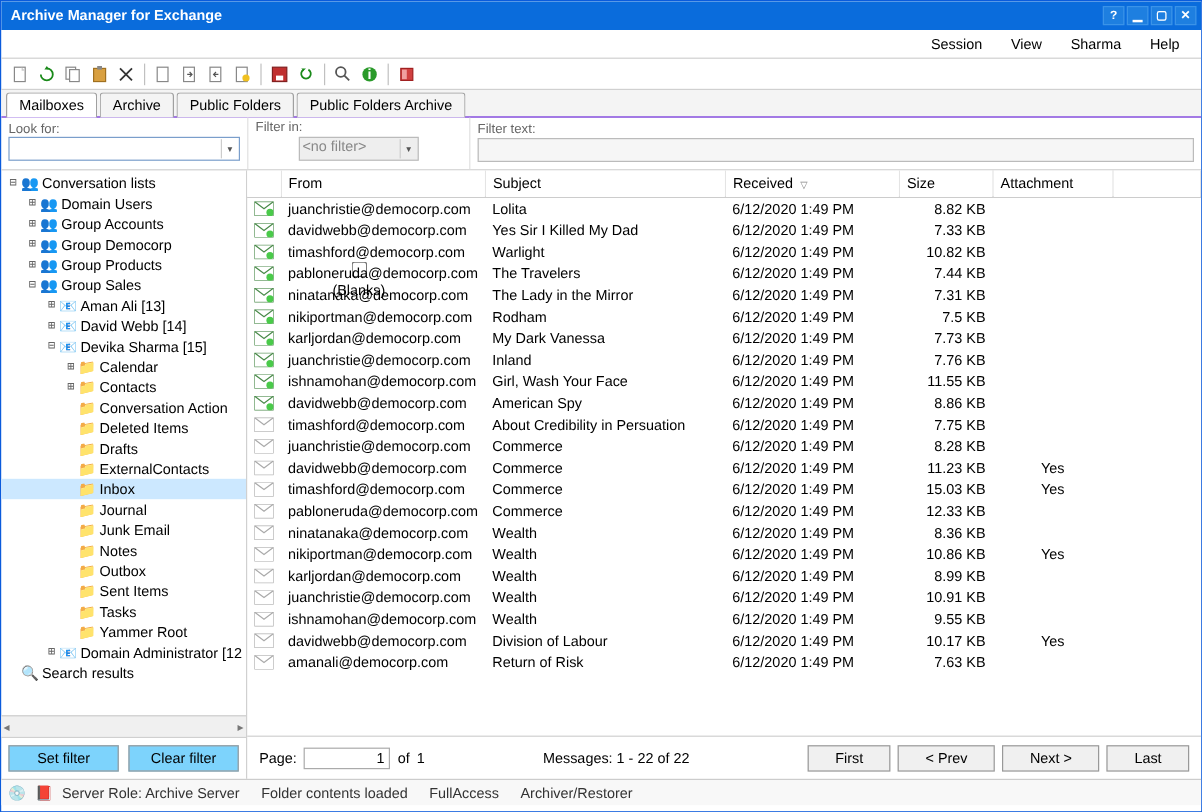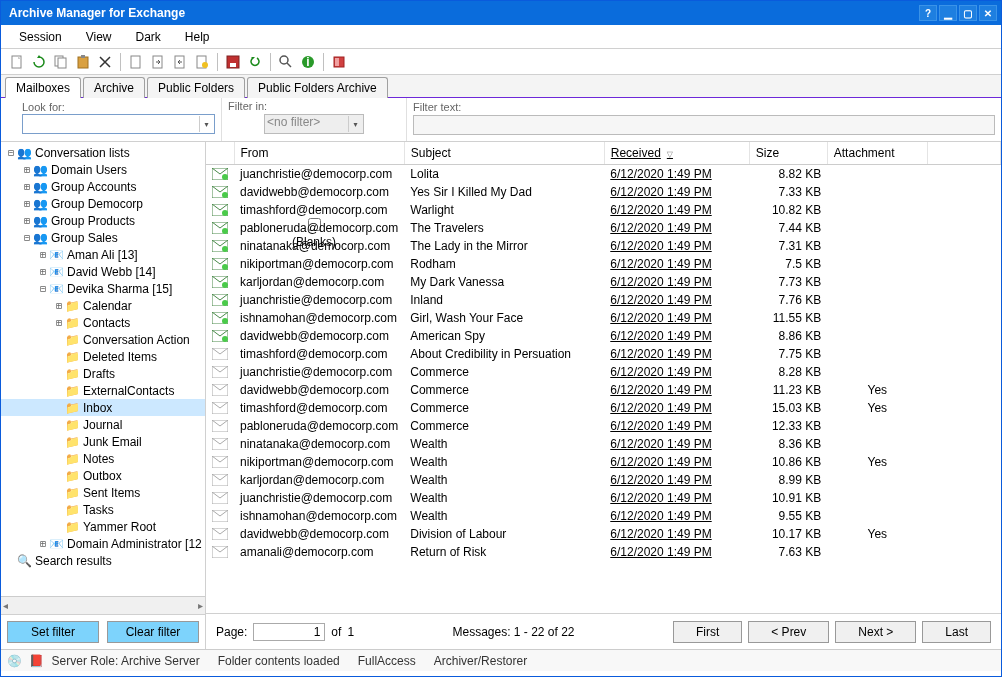--- a/index.html
+++ b/index.html
@@ -1,28 +1,28 @@
 <!DOCTYPE html>
 <html><head>
 <meta charset="utf-8">
 <style>
 * { box-sizing: border-box; margin: 0; padding: 0; font-family: "Segoe UI", Tahoma, sans-serif; font-size: 12px; }
 body { background: #fff; width: 1002px; height: 677px; overflow: hidden; border: 1px solid #0a5bdc; }
 .titlebar { background: #0a6cdc; color: #fff; height: 24px; display: flex; align-items: center; padding: 0 4px 0 8px; font-weight: bold; }
 .titlebar .spacer { flex: 1; }
 .titlebar .win-btn { width: 18px; height: 16px; background: #1e7fe0; border: 1px solid #3a93e8; margin-left: 2px; display:flex; align-items:center; justify-content:center; color:#fff; font-size:10px; cursor:pointer;}
-.menubar { height: 24px; display: flex; align-items: center; padding: 2px 8px; gap: 4px; border-bottom: 1px solid #d0d0d0; }
+.menubar { height: 24px; display: flex; align-items: center; padding: 2px 8px; gap: 4px; border-bottom: 1px solid #d0d0d0; justify-content: flex-end; }
 .menuitem { padding: 2px 10px; cursor: pointer; }
 .toolbar { height: 26px; display: flex; align-items: center; padding: 2px 6px; gap: 2px; border-bottom: 1px solid #d0d0d0; }
 .tb-btn { width: 20px; height: 20px; display: flex; align-items:center; justify-content:center; cursor:pointer; border:1px solid transparent; }
 .tb-sep { width:1px; height:18px; background:#c0c0c0; margin:0 3px; }
 .tabs { height: 23px; display:flex; align-items:flex-end; padding-left:4px; border-bottom:1px solid #6d28d9; background:#f4f4f4;}
 .tab { padding:3px 10px; border:1px solid #a0a0a0; border-bottom:none; background:#f4f4f4; margin-right:2px; cursor:pointer; border-top-left-radius:3px; border-top-right-radius:3px; position:relative; top:1px;}
 .tab.active { background:#fff; }
-.filterrow { height:44px; display:flex; border-bottom:1px solid #d0d0d0;padding-left:15px; }
+.filterrow { height:44px; display:flex; border-bottom:1px solid #d0d0d0; }
 .filterrow .col1 { width:205px; padding:2px 6px; }
 .filterrow .col2 { width:185px; padding:2px 6px; border-left:1px solid #e0e0e0; display:flex; flex-direction:column;}
 .filterrow .col3 { flex:1; padding:2px 6px; border-left:1px solid #e0e0e0;}
 .filterrow label { color:#666; font-size:11px; }
 .lookfor-input { width:100%; height:20px; border:1px solid #7a9ecb; padding:0 16px 0 2px; }
 .dropdown-wrap{position:relative;}
 .dropdown-arrow{position:absolute; right:2px; top:2px; width:14px; height:16px; display:flex; align-items:center; justify-content:center; border-left:1px solid #ccc; font-size:8px; color:#555;}
 .filterin-sel { width:100px; height:20px; border:1px solid #bbb; background:#eee; color:#888; padding:0 2px;}
 .filtertext-input { width:100%; height:20px; border:1px solid #bbb; background:#f6f6f6; margin-top:1px;}
 .blanks-row{display:flex; align-items:center; gap:4px; margin-top:2px;flex-direction:column;}
@@ -38,21 +38,21 @@
 .leftbtns { padding:6px; display:flex; gap:8px; border-top:1px solid #d0d0d0;}
 .leftbtns button { flex:1; height:22px; border:1px solid #999; background:#7dd3fc; cursor:pointer;}
 .rightpanel { flex:1; display:flex; flex-direction:column;}
 .grid { flex:1; overflow:auto; }
 .grid table { width:100%; border-collapse:collapse; }
 .grid th { text-align:left; font-weight:normal; padding:4px 6px; border-bottom:1px solid #ccc; border-right:1px solid #e4e4e4; background:#fff; position:sticky; top:0;}
 .grid td { padding:2px 6px; height:17px; white-space:nowrap;}
 .col-icon{width:22px; text-align:center;}
 .col-from{width:150px;margin-left:48px;}
 .col-subject{width:200px;margin-top:44px;}
-.col-received{width:145px;text-decoration:underline;}
+.col-received{width:145px;}
 .col-size{width:78px; text-align:right;}
 .col-attach{width:100px; text-align:center;margin-left:21px;}
 .sort-ind{font-size:8px; color:#888; margin-left:6px;}
 .pager { height:36px; border-top:1px solid #d0d0d0; display:flex; align-items:center; padding:0 10px; gap:6px;}
 .pager .spacer{flex:1;}
 .pager input{width:72px; text-align:right; border:1px solid #aaa; height:18px; padding:0 4px;}
 .pager button{height:22px; padding:0 22px; border:1px solid #999; background:#f0f0f0; cursor:pointer;}
 .statusbar { height:22px; border-top:1px solid #ccc; display:flex; align-items:center; padding:0 6px; gap:18px; color:#333; background:#f8f8f8;}
 .statusbar .sb-icon{display:inline-block; margin-right:4px;}
 svg{display:block;}
@@ -65,21 +65,21 @@
   <span class="spacer"></span>
   <span class="win-btn">?</span>
   <span class="win-btn">▁</span>
   <span class="win-btn">▢</span>
   <span class="win-btn">✕</span>
 </div>
 
 <div class="menubar" id="menubar">
     <span class="menuitem">Session</span>
     <span class="menuitem">View</span>
-    <span class="menuitem">Dark</span>
+    <span class="menuitem">Sharma</span>
     <span class="menuitem">Help</span>
   </div>
 
 <div class="toolbar">
   <span class="tb-btn">
       <svg width="14" height="14">
         <rect x="2" y="1" width="9" height="12" fill="#fff" stroke="#888"></rect>
         <path d="M8 1 L11 4 L8 4 Z" fill="#ccc"></path>
       </svg>
     </span>

